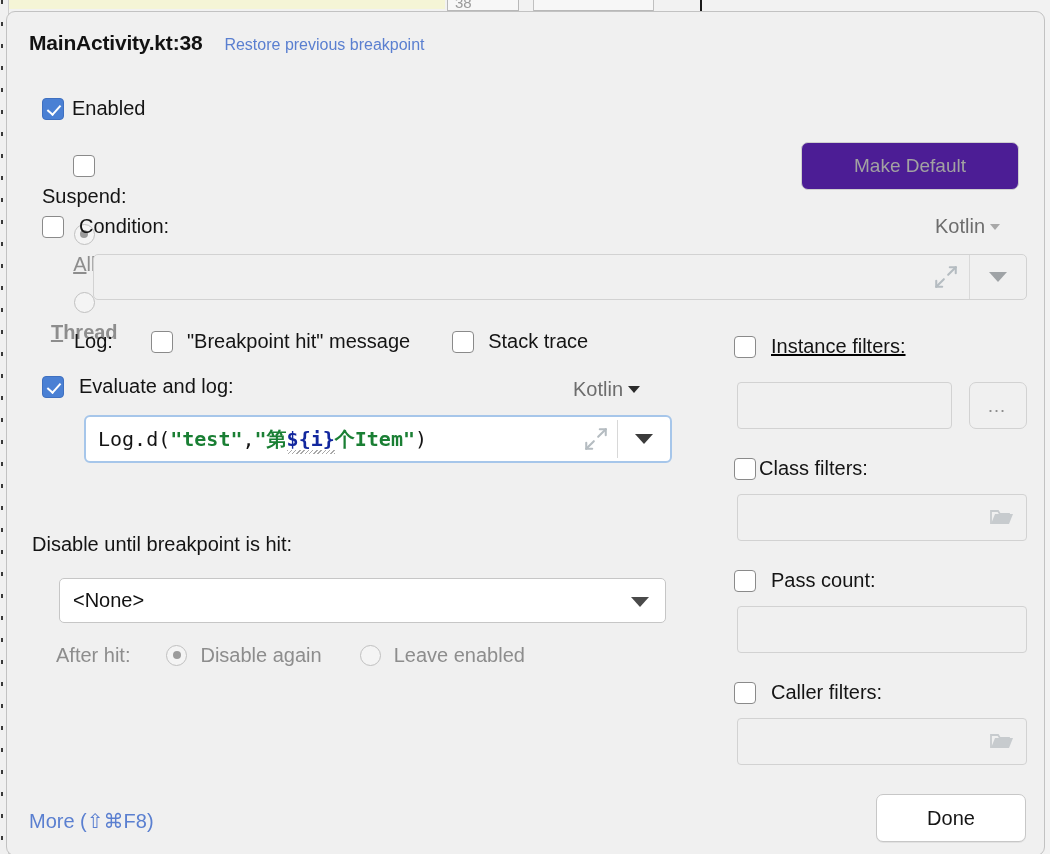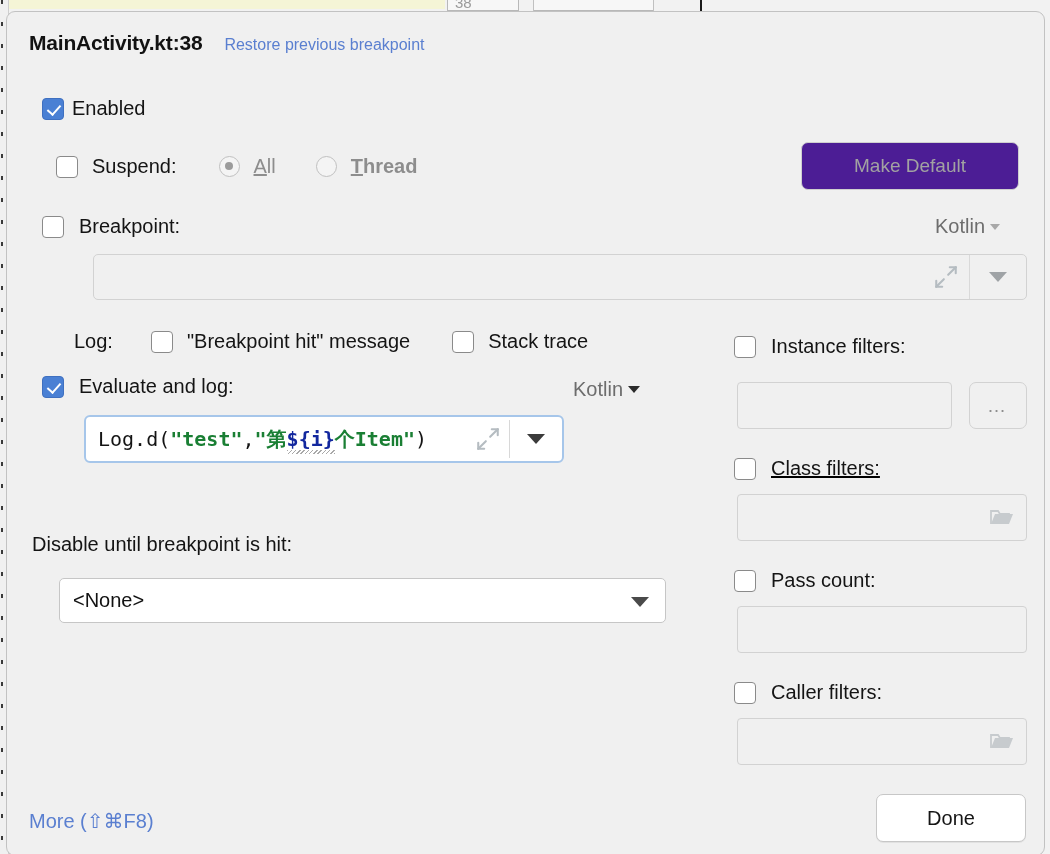--- a/index.html
+++ b/index.html
@@ -136,21 +136,21 @@
   }
   .tri-small.dis { border-top-color: #a8a8a8; border-left-width: 5px; border-right-width: 5px; border-top-width: 6px; }
 
   .lang-lbl { font-size: 20px; color: #6d6d6d; display: flex; align-items: center; }
 
   
   .expand-ic { width: 26px; height: 26px; }
 
   
   #code-wrap {
-    position: absolute; left: 77px; top: 403px; width: 480px; height: 48px;
+    position: absolute; left: 77px; top: 403px; width: 588px; height: 48px;
     border: 2.5px solid #a6c6ea; border-radius: 6px; background: #ffffff;
     display: flex; align-items: stretch;
   }
   #code-text {
     flex: 1; display: flex; align-items: center;
     font-family: "DejaVu Sans Mono", monospace; font-size: 20px;
     padding-left: 12px; white-space: nowrap; overflow: hidden;
     color: #141414;
   }
   .k-str { color: #1a7f34; font-weight: bold; }
@@ -214,36 +214,36 @@
   <div class="title-row">
     <span class="bp-title">MainActivity.kt:38</span>
     <span class="link">Restore previous breakpoint</span>
   </div>
 
   <div class="row" style="left:35px; top:85px; gap:8px;">
     <span class="cb checked"></span>
     <span class="lbl">Enabled</span>
   </div>
 
-  <div class="row" style="left:49px; top:143px; gap:14px;">
+  <div class="row" style="left:35px; top:143px; gap:8px;flex-direction:column;">
     <span class="cb"></span>
     <span class="lbl">Suspend:</span>
     <span style="width:14px"></span>
     <span class="radio sel"></span>
     <span class="lbl dis"><span class="mn">A</span><span>ll</span></span>
     <span style="width:12px"></span>
     <span class="radio"></span>
     <span class="lbl dis" style="font-weight:bold"><span class="mn">T</span><span>hread</span></span>
   </div>
 
   <div class="btn-flat" style="position:absolute; left:794px; top:130px; width:218px; height:48px;">Make Default</div>
 
   <div class="row" style="left:35px; top:203px; gap:15px;">
     <span class="cb"></span>
-    <span class="lbl">Breakpoint:</span>
+    <span class="lbl">Condition:</span>
   </div>
   <div class="lang-lbl" style="position:absolute; left:928px; top:203px;">
     <span>Kotlin</span>
     <span class="tri-small dis"></span>
   </div>
 
   <div id="cond-wrap">
     <div id="cond-input">
       <svg class="expand-ic" viewBox="0 0 24 24">
         <g stroke="#b5bcc1" stroke-width="1.9" fill="none" stroke-linecap="round">
@@ -310,29 +310,38 @@
   </div>
 
 
   <div class="lbl" style="position:absolute; left:25px; top:521px;">Disable until breakpoint is hit:</div>
 
   <div class="combo" style="position:absolute; left:52px; top:566px; width:607px; height:45px;">
     <span class="val">&lt;None&gt;</span>
     <span class="tri-down"></span>
   </div>
 
-
-  <div class="row" style="left:727px; top:323px; gap:15px;">
+  <div class="row" style="left:49px; top:632px; gap:13px;">
+    <span class="lbl dis">After hit:</span>
+    <span style="width:10px"></span>
+    <span class="radio sel"></span>
+    <span class="lbl dis">Disable again</span>
+    <span style="width:12px"></span>
+    <span class="radio"></span>
+    <span class="lbl dis">Leave enabled</span>
+  </div>
+
+  <div class="row" style="left:727px; top:323px; gap:15px;text-decoration:underline;">
     <span class="cb"></span>
     <span class="lbl">Instance filters:</span>
   </div>
   <div class="field" style="position:absolute; left:730px; top:370px; width:215px; height:47px;"></div>
   <div class="dots-btn" style="position:absolute; left:962px; top:370px; width:58px; height:47px;">…</div>
 
-  <div class="row" style="left:727px; top:445px; gap:15px;text-decoration:underline;">
+  <div class="row" style="left:727px; top:445px; gap:3px;">
     <span class="cb"></span>
     <span class="lbl">Class filters:</span>
   </div>
   <div class="field" style="position:absolute; left:730px; top:482px; width:290px; height:47px;">
     <svg class="folder-ic" width="24" height="22" viewBox="0 0 24 22">
       <path d="M1 17 L5 7 L23 7 L19 17 Z" fill="#c7cbce"></path>
       <path d="M1 17 L1 4 L8 4 L10 7 L19 7 L19 10" fill="none" stroke="#c7cbce" stroke-width="1.8"></path>
     </svg>
   </div>
 

